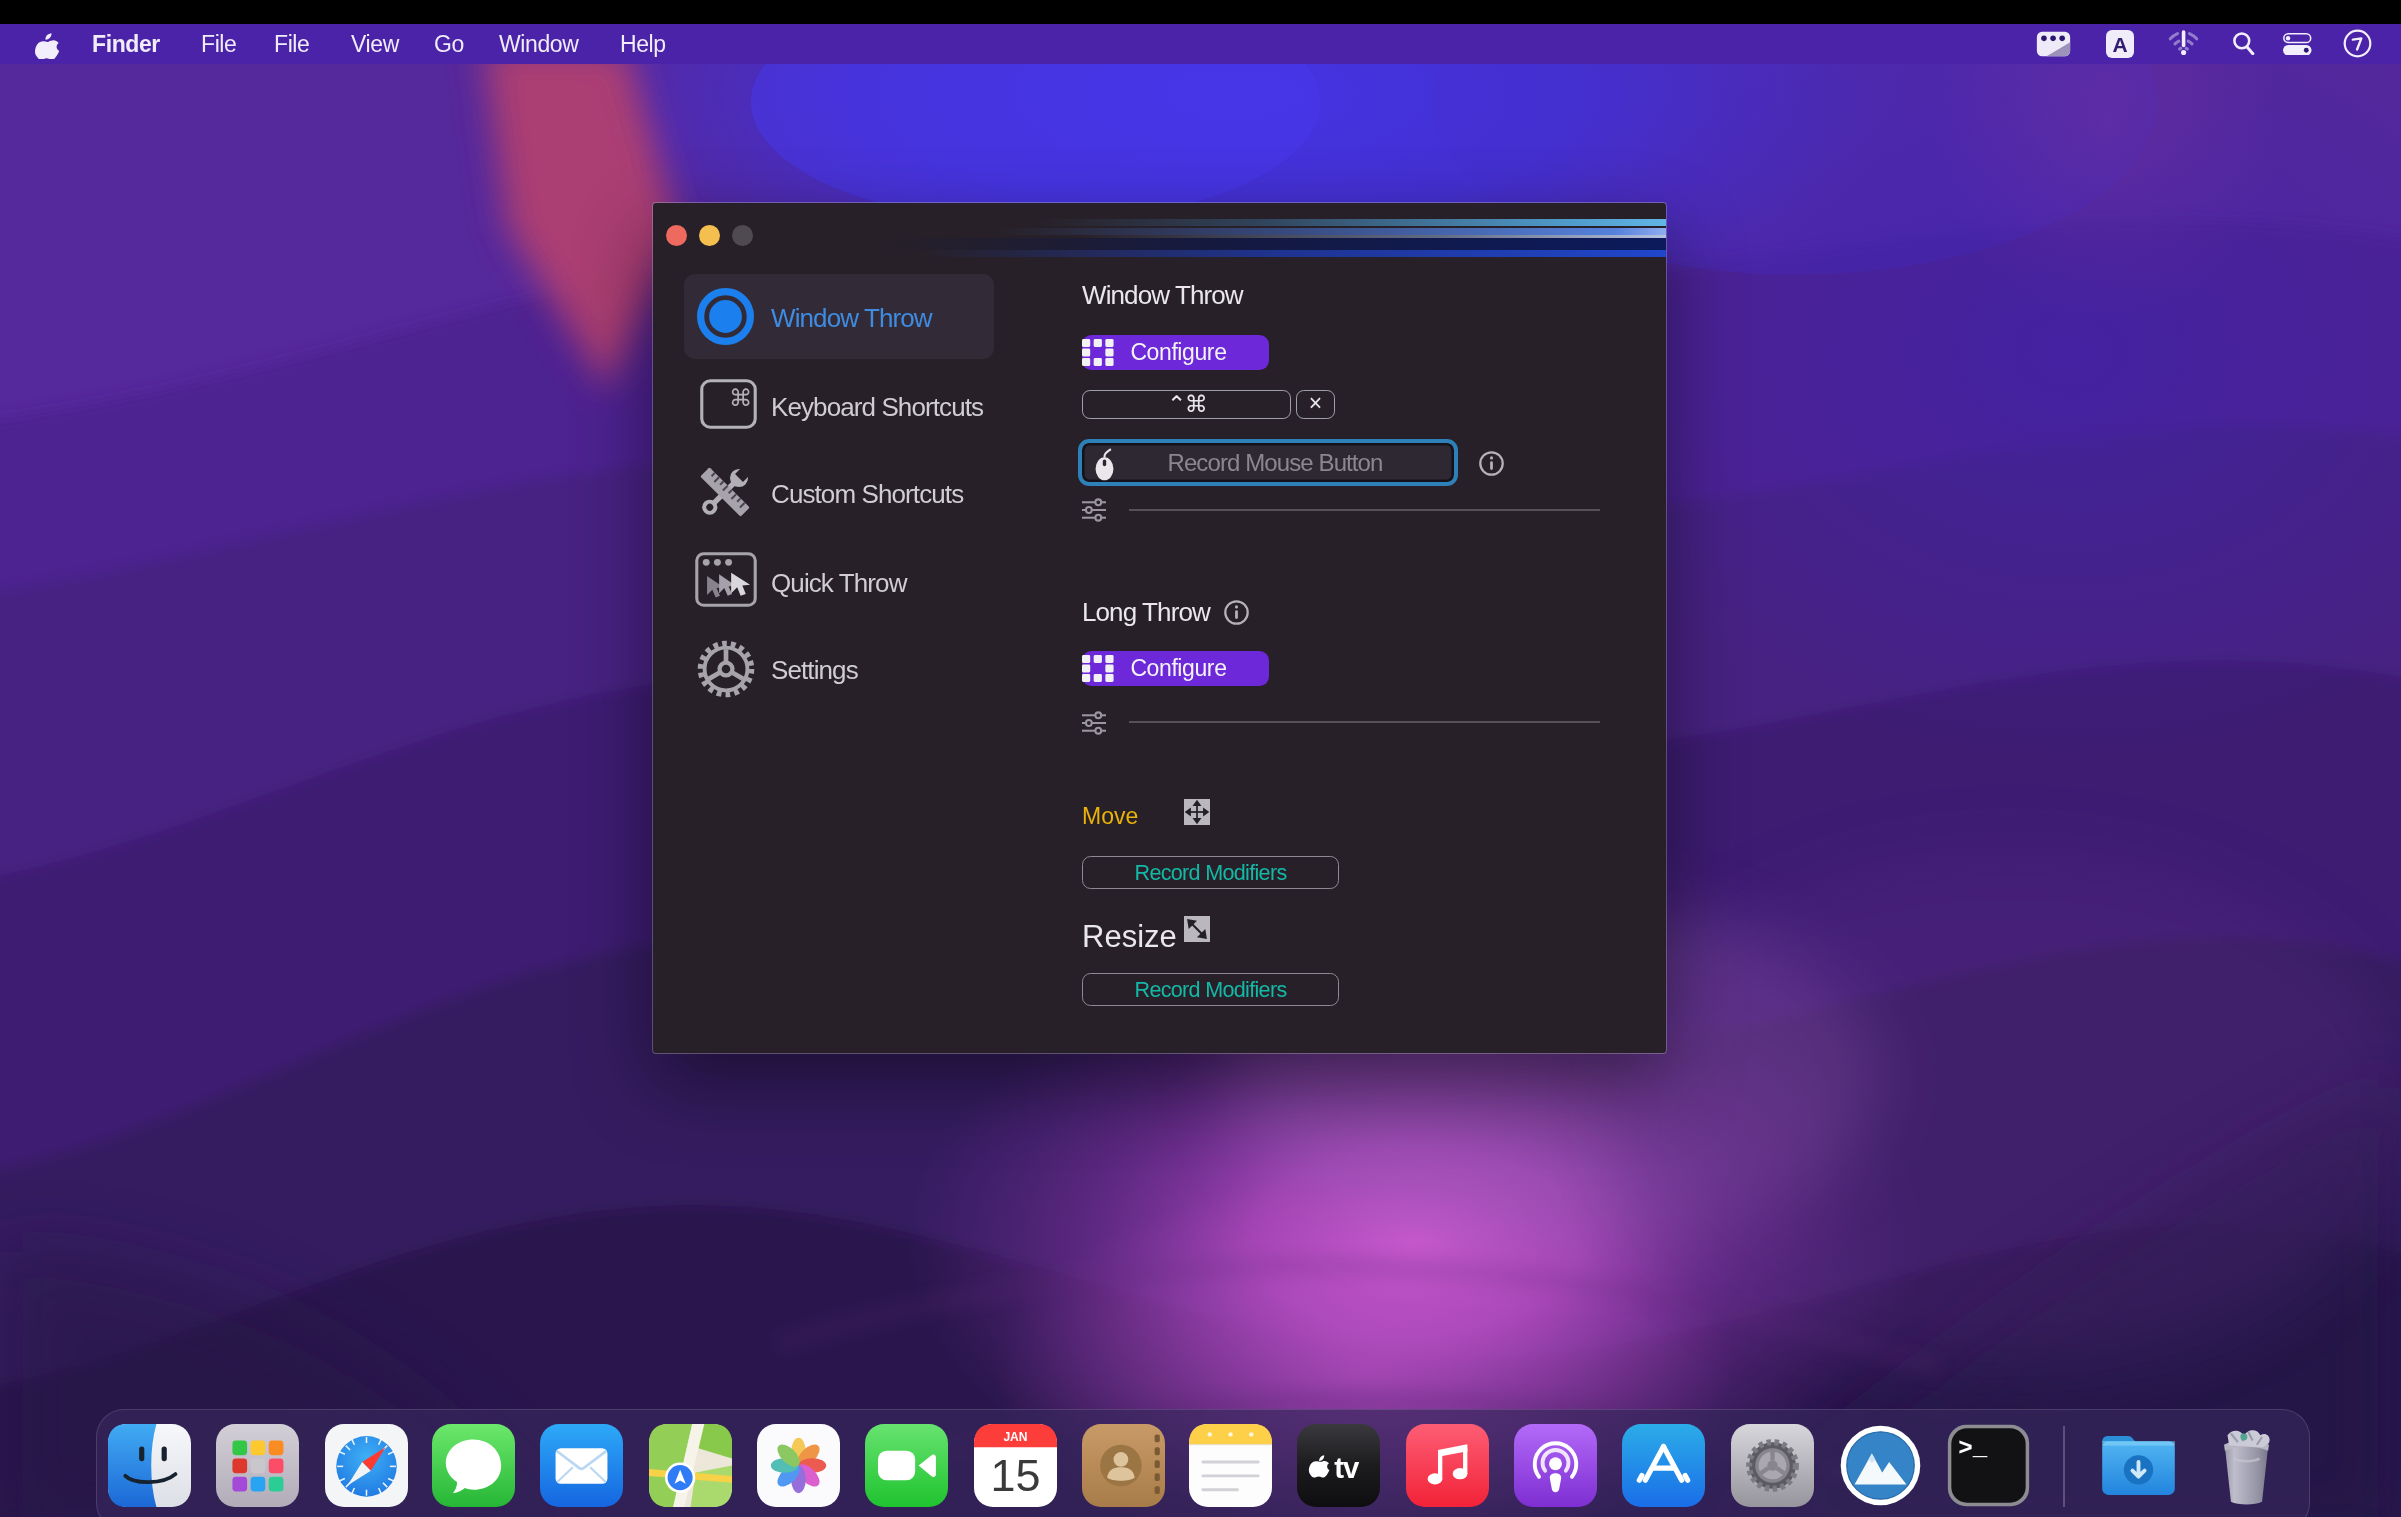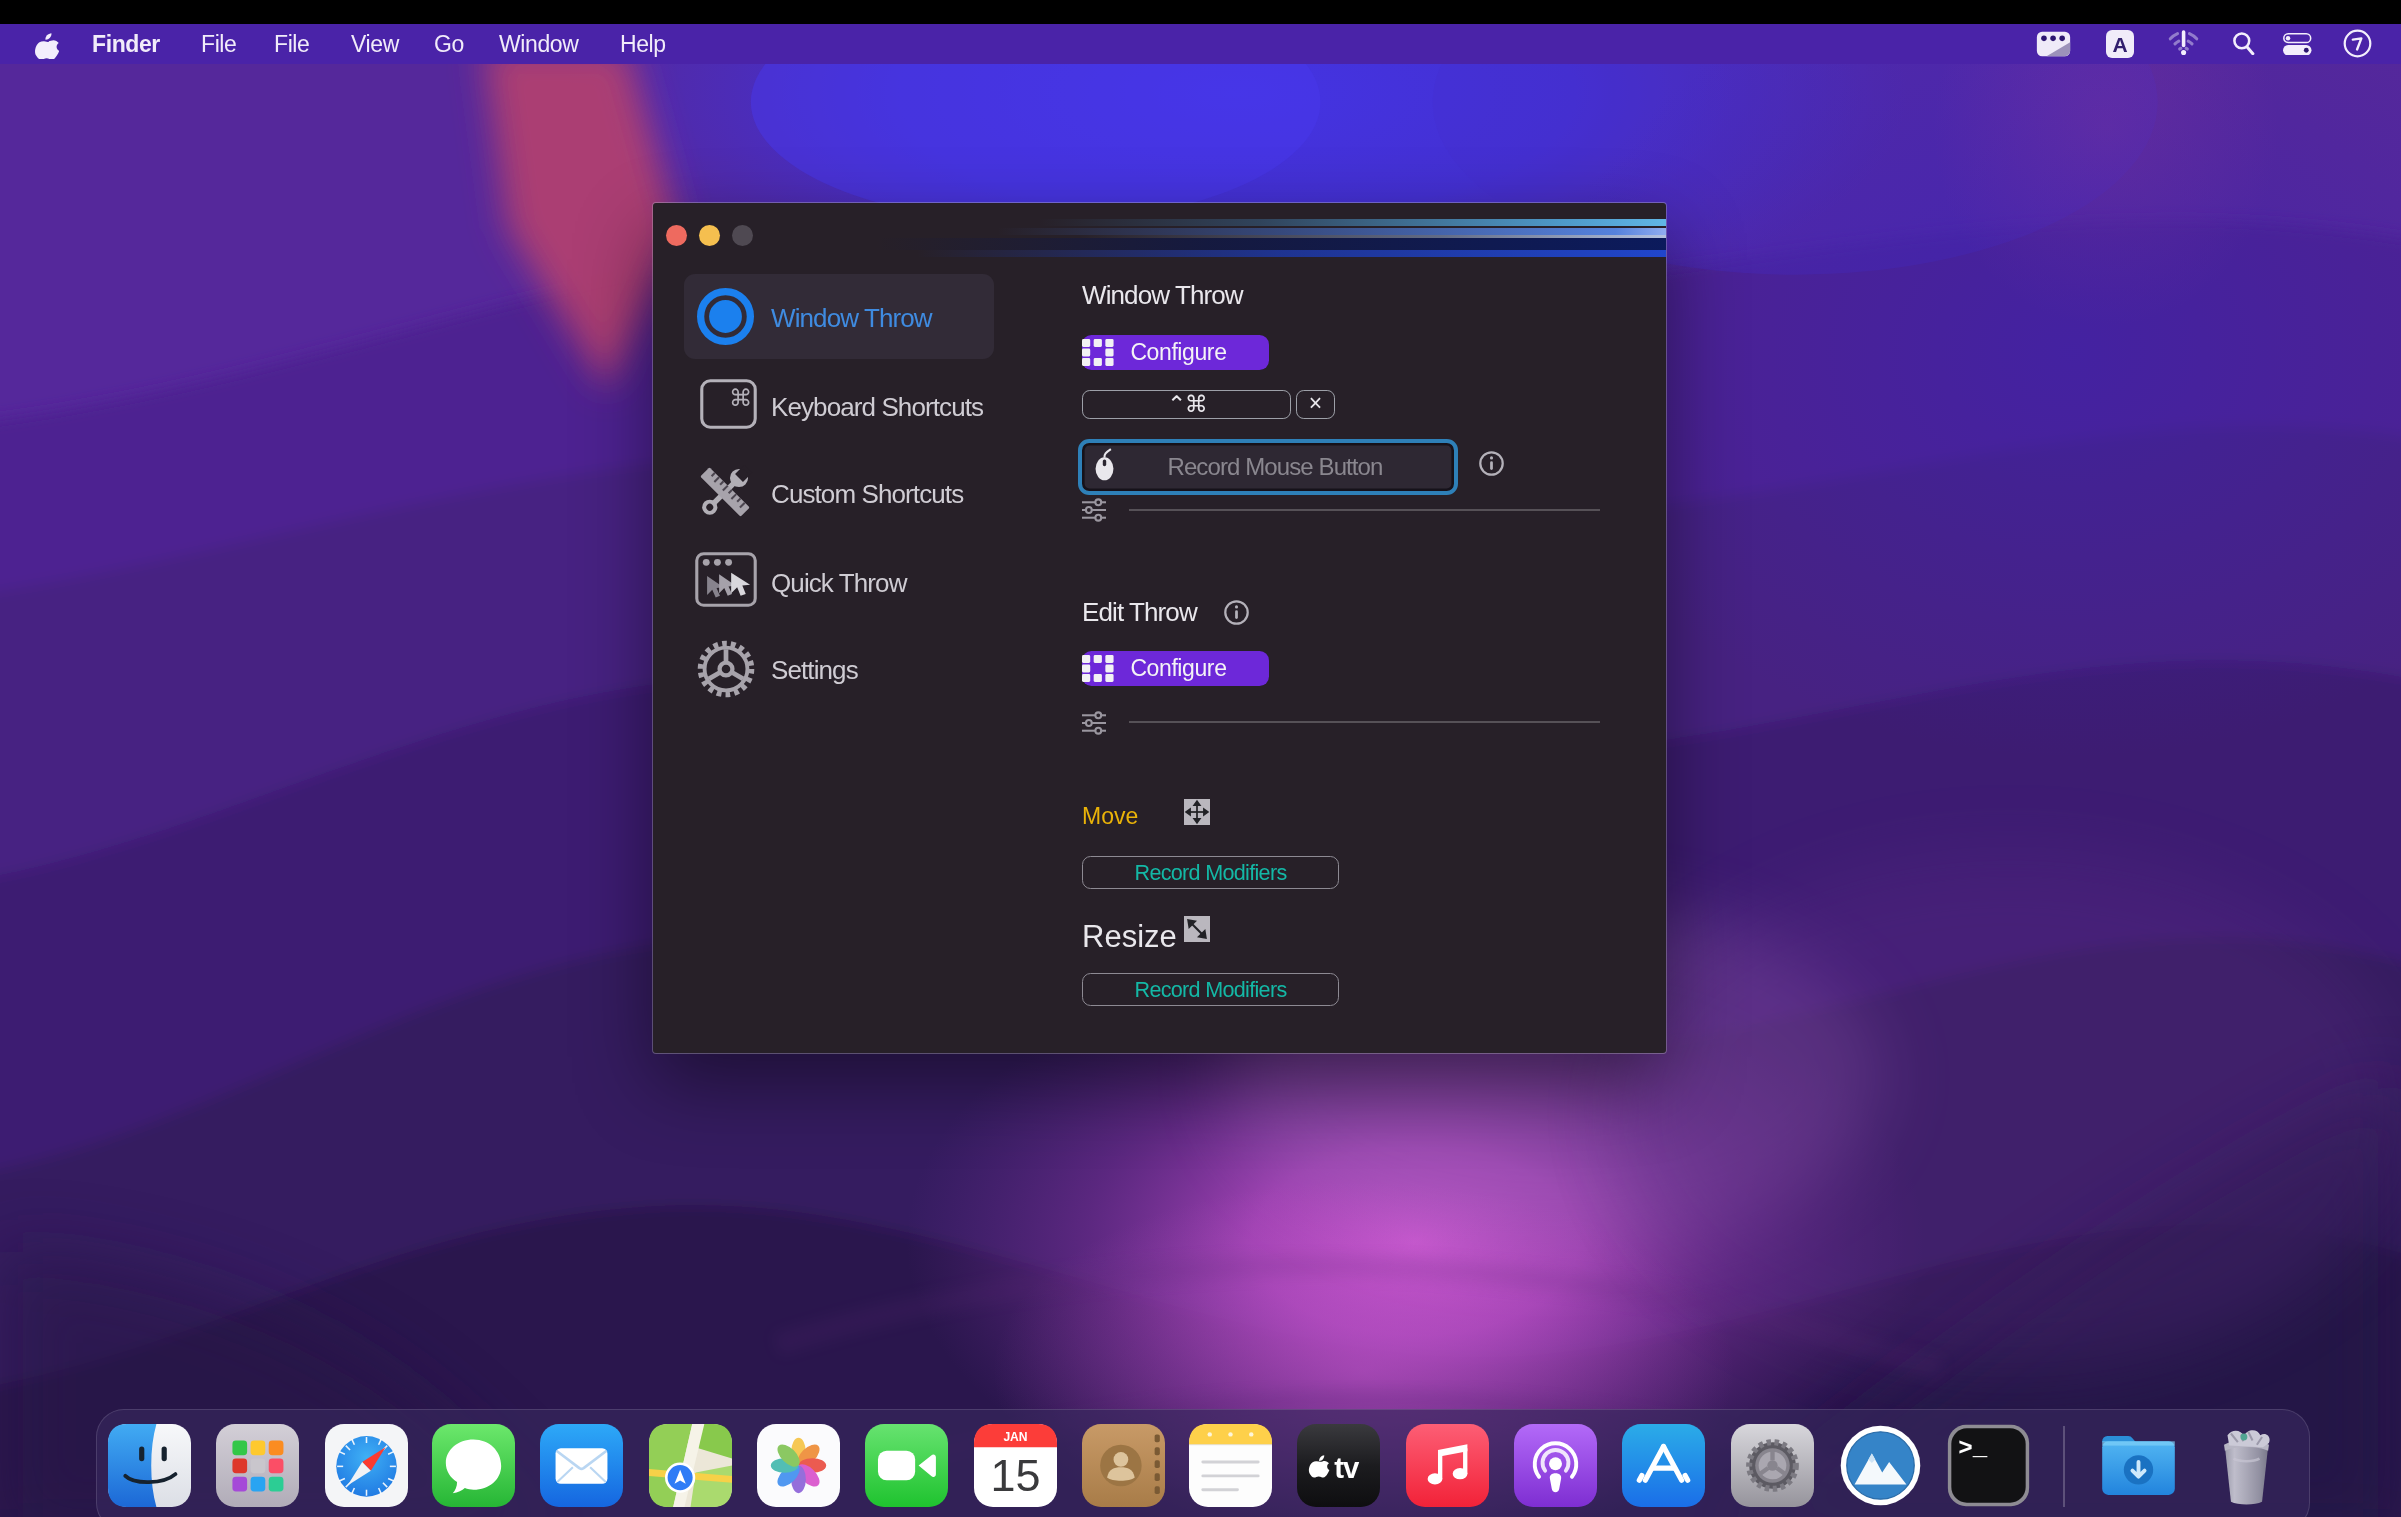--- a/index.html
+++ b/index.html
@@ -238,21 +238,21 @@
             <rect x="13.5" y="22" width="9.5" height="9" rx="1.5"></rect>
             <rect x="27" y="22" width="9.5" height="9" rx="1.5"></rect>
         </g>
       </svg>
       <span style="color:#f4f3f6;font-size:23px;letter-spacing:-0.4px;">Configure</span>
     </div>
 
     <div class="abs" style="left:429px;top:187px;width:209px;height:29px;border:1.7px solid #9da0a8;border-radius:7.8px;box-sizing:border-box;text-align:center;color:#e9e7ec;font-size:23px;line-height:27px;letter-spacing:-1.7px;">⌃⌘</div>
     <div class="abs" style="left:643px;top:187px;width:39px;height:29px;border:1.7px solid #9da0a8;border-radius:7.8px;box-sizing:border-box;text-align:center;color:#e9e7ec;font-size:23px;line-height:25px;">×</div>
 
-    <div class="abs" style="left:425px;top:236px;width:380px;height:56px;border:4.3px solid #2e80b8;border-radius:11.2px;box-sizing:border-box;background:#2e2833;box-shadow:inset 0 0 0 2.6px #16121a;display:flex;align-items:center;justify-content:center;padding-left:14px;">
+    <div class="abs" style="left:425px;top:236px;width:380px;height:47px;border:4.3px solid #2e80b8;border-radius:11.2px;box-sizing:border-box;background:#2e2833;box-shadow:inset 0 0 0 2.6px #16121a;display:flex;align-items:center;justify-content:center;padding-left:14px;">
       <svg width="23" height="35" viewBox="0 0 27 40" style="position:absolute;left:11.2px;top:4.3px;">
         <path d="M21,2 C15,6 13,8 13.5,12" stroke="#e9e7ec" stroke-width="2.5" fill="none"></path>
         <ellipse cx="13.5" cy="25" rx="10.5" ry="13.5" fill="#e9e7ec"></ellipse>
         <rect x="11.5" y="14" width="4" height="8" rx="2" fill="#2b2530"></rect>
       </svg>
       <span style="color:#8a878f;font-size:24px;letter-spacing:-0.9px;">Record Mouse Button</span>
     </div>
     <svg class="abs" style="left:826px;top:248px" width="25" height="25" viewBox="0 0 29 29">
       <circle cx="14.5" cy="14.5" r="13" fill="none" stroke="#b4b1b9" stroke-width="2.6"></circle>
       <circle cx="14.5" cy="8" r="1.8" fill="#b4b1b9"></circle>
@@ -264,21 +264,21 @@
         <line x1="0" y1="6" x2="28" y2="6"></line>
           <line x1="0" y1="15" x2="28" y2="15"></line>
           <line x1="0" y1="24" x2="28" y2="24"></line>
       </g>
       <circle cx="19" cy="6" r="3.4" fill="#272028" stroke="#9a969f" stroke-width="2.4"></circle>
       <circle cx="8" cy="15" r="3.4" fill="#272028" stroke="#9a969f" stroke-width="2.4"></circle>
       <circle cx="19" cy="24" r="3.4" fill="#272028" stroke="#9a969f" stroke-width="2.4"></circle>
     </svg>
     <div class="abs" style="left:476px;top:306px;width:471px;height:1.7px;background:rgba(255,255,255,0.22);"></div>
 
-    <div class="abs h1" style="left:429px;top:394px;">Edit Throw</div>
+    <div class="abs h1" style="left:429px;top:394px;">Long Throw</div>
     <svg class="abs" style="left:571px;top:397px" width="25" height="25" viewBox="0 0 29 29">
       <circle cx="14.5" cy="14.5" r="13" fill="none" stroke="#b4b1b9" stroke-width="2.6"></circle>
       <circle cx="14.5" cy="8" r="1.8" fill="#b4b1b9"></circle>
       <rect x="12.9" y="12" width="3.2" height="10" rx="1.6" fill="#b4b1b9"></rect>
     </svg>
 
     <div class="abs btn-conf" style="top:448px;">
       <svg width="32" height="27" viewBox="0 0 37 31" style="margin-right:16.4px;">
         <g fill="#f2f1f4">
           <rect x="0" y="0" width="9.5" height="9" rx="1.5"></rect>

